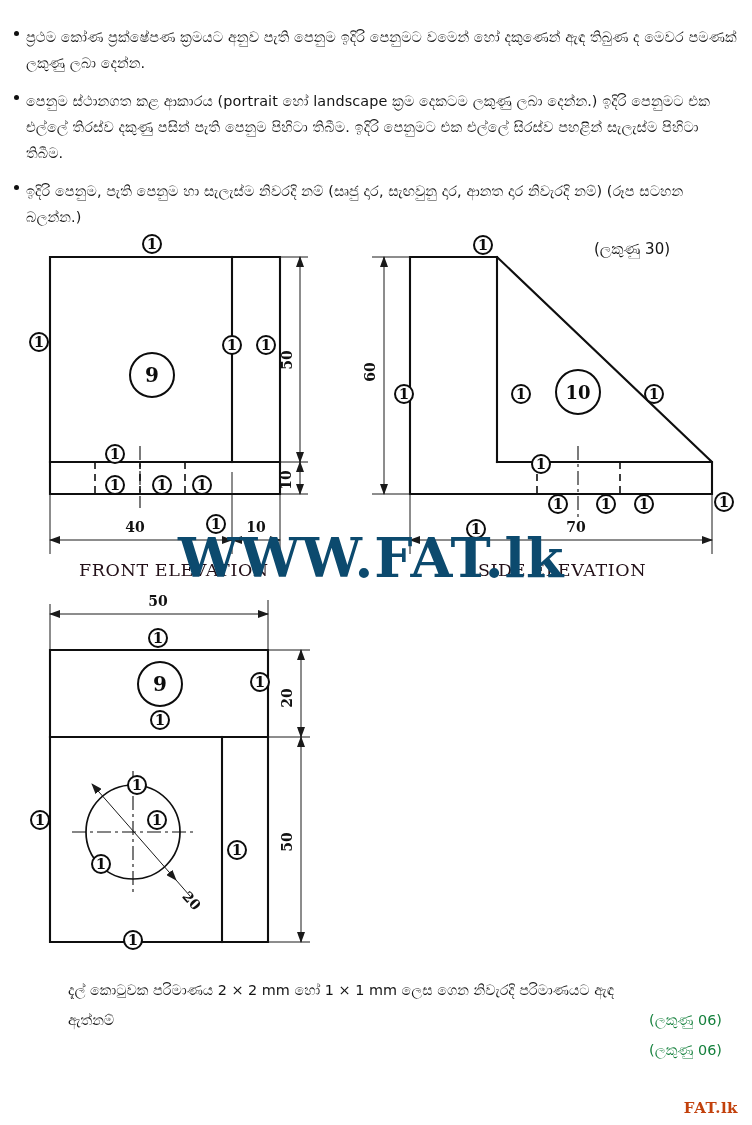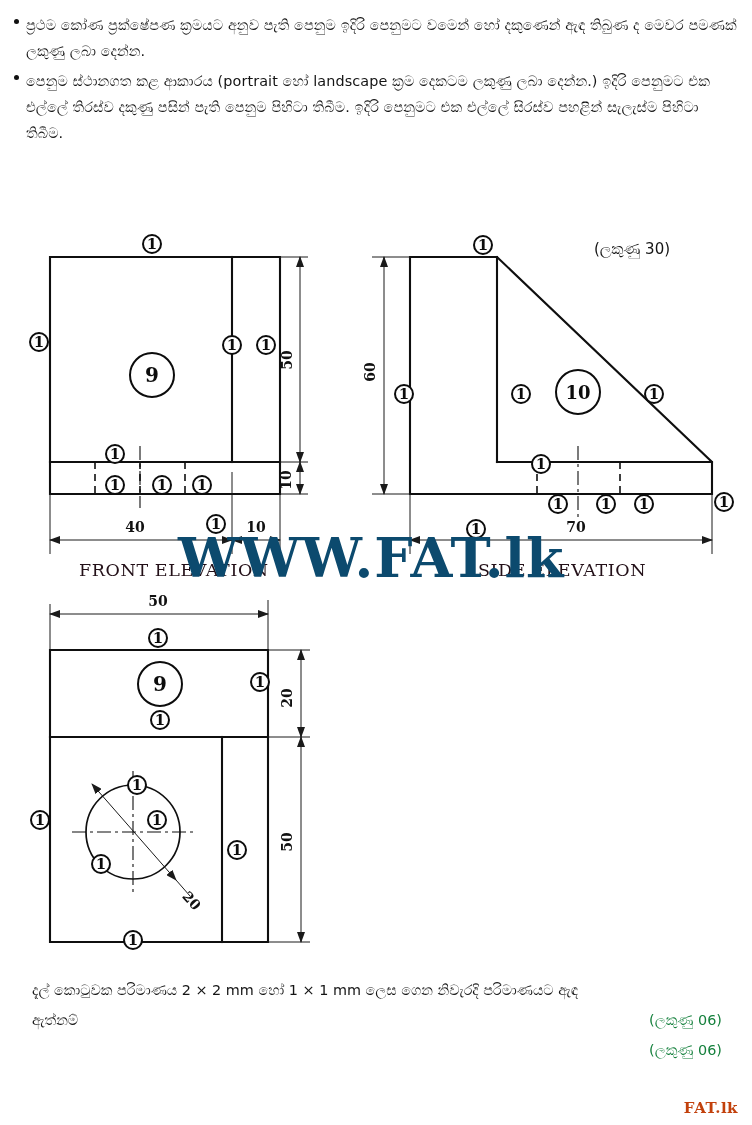--- a/index.html
+++ b/index.html
@@ -8,21 +8,21 @@
     width:752px; height:1125px;
     background:#ffffff;
     font-family:"DejaVu Sans", sans-serif;
     color:#1a1a1a;
     position:relative;
     overflow:hidden;
   }
 
   
   .bullets { position:absolute; left:14px; top:12px; width:724px; }
-  .bullet-row { display:flex; align-items:flex-start; margin-bottom:4px; }
+  .bullet-row { display:flex; align-items:flex-start; margin-bottom:4px;margin-top:12px; }
   .bullet-dot {
     width:12px; min-width:12px; padding-top:7px;
     font-size:12px; line-height:0; color:#111;
   }
   .bullet-dot i {
     display:inline-block; width:5px; height:5px; border-radius:50%;
     background:#111;
   }
   .bullet-text {
     font-family:"DejaVu Sans", sans-serif;
@@ -65,20 +65,21 @@
 
   
   .notes { position:absolute; left:32px; top:975px; width:690px; }
   .note-line {
     position:relative;
     font-family:"DejaVu Sans", sans-serif;
     font-size:14.4px;
     line-height:30px;
     color:#141414;
     white-space:nowrap;
+    margin-left:36px;
   }
   .note-marks {
     position:absolute; right:0; top:0;
     font-family:"DejaVu Sans", sans-serif;
     font-size:14.4px; color:#15803d;
   }
   .note-wrap { width:690px; }
 
   
   .wm-big {
@@ -100,20 +101,24 @@
 <body>
 
 <div class="bullets">
   <div class="bullet-row">
     <span class="bullet-dot"><i></i></span>
     <span class="bullet-text">ප්‍රථම කෝණ ප්‍රක්ෂේපණ ක්‍රමයට අනුව පැති පෙනුම ඉදිරි පෙනුමට වමෙන් හෝ දකුණෙන් ඇඳ තිබුණ ද මෙවර පමණක් ලකුණු ලබා දෙන්න.</span>
   </div>
   <div class="bullet-row">
     <span class="bullet-dot"><i></i></span>
     <span class="bullet-text">පෙනුම ස්ථානගත කළ ආකාරය (portrait හෝ landscape ක්‍රම දෙකටම ලකුණු ලබා දෙන්න.) ඉදිරි පෙනුමට එක එල්ලේ තිරස්ව දකුණු පසින් පැති පෙනුම පිහිටා තිබීම. ඉදිරි පෙනුමට එක එල්ලේ සිරස්ව පහළින් සැලැස්ම පිහිටා තිබීම.</span>
+  </div>
+  <div class="bullet-row">
+    <span class="bullet-dot"><i></i></span>
+    <span class="bullet-text">ඉදිරි පෙනුම, පැති පෙනුම හා සැලැස්ම නිවරදි නම් (සෘජු දාර, සැඟවුනු දාර, ආනත දාර නිවැරදි නම්) (රූප සටහන බලන්න.)</span>
   </div>
 </div>
 
 <div class="drawing-area">
 <svg width="752" height="740" viewBox="0 0 752 740" xmlns="http://www.w3.org/2000/svg">
 
   <defs>
     <marker id="ar" markerWidth="11" markerHeight="8" refX="10" refY="4" orient="auto">
       <path d="M0,0 L11,4 L0,8 z" fill="#1a1a1a"></path>
     </marker>

